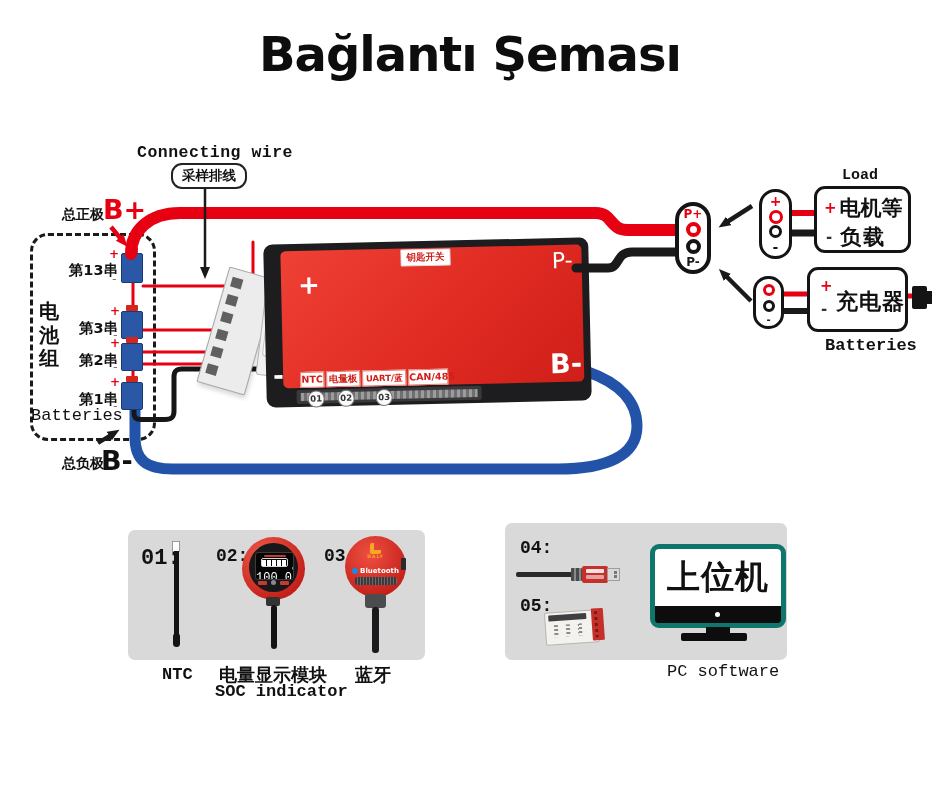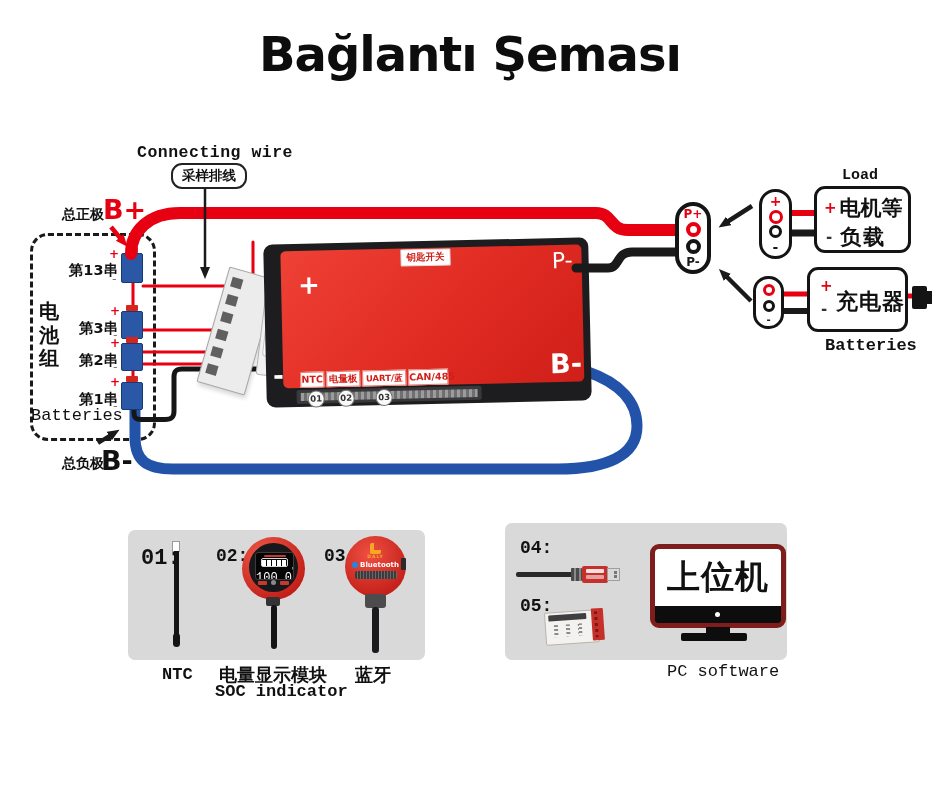--- a/index.html
+++ b/index.html
@@ -203,21 +203,21 @@
   </div>
 </div>
 <div class="abs" style="left:266px;top:597px;width:14px;height:9px;background:#333;border-radius:2px;"></div>
 <div class="abs" style="left:271px;top:605px;width:6px;height:44px;background:#141414;border-radius:3px;"></div>
 
 <div class="abs mono" style="left:324px;top:546px;font-size:18px;font-weight:700;">03:</div>
 
 <div class="abs" style="left:345px;top:536px;width:61px;height:61px;border-radius:50%;background:radial-gradient(circle at 40% 30%,#ef4f42,#c21f18 78%);text-align:center;overflow:hidden;">
   <div style="width:7px;height:7px;border-left:4px solid #f7a823;border-bottom:4px solid #f7a823;border-radius:2px;margin:7px auto 0 auto;"></div>
   <div style="font-size:4.5px;font-weight:700;color:#f7a823;letter-spacing:1px;line-height:1.4;">DALY</div>
-  <div style="display:flex;align-items:center;justify-content:center;margin-top:1px;">
+  <div style="display:flex;align-items:center;justify-content:center;margin-top:7px;">
     <span style="width:6px;height:6px;border-radius:50%;background:#1e88e5;display:inline-block;margin-right:2px;"></span>
     <span style="font-size:7px;font-weight:700;color:#fff;">Bluetooth</span>
   </div>
   <div style="width:42px;height:8px;background:#3b3b3d;border-radius:2px;margin:2px auto 0 auto;background-image:repeating-linear-gradient(90deg,#3b3b3d 0 2px,#6a6a6c 2px 3px);"></div>
 </div>
 <div class="abs" style="left:401px;top:558px;width:5px;height:12px;background:#2b2b2d;border-radius:1px;"></div>
 <div class="abs" style="left:365px;top:594px;width:21px;height:14px;background:#4c4c4e;border-radius:2px 2px 3px 3px;"></div>
 <div class="abs" style="left:372px;top:607px;width:7px;height:46px;background:#1a1a1c;border-radius:3px;"></div>
 
 <div class="abs mono" style="left:162px;top:665px;font-size:17px;font-weight:600;">NTC</div>
@@ -245,21 +245,21 @@
 <div class="abs" style="left:545px;top:611px;width:52px;height:31px;background:#f4f2ee;border:1px solid #b8b4ae;border-radius:2px;transform:rotate(-4deg);">
   <div style="position:absolute;left:3px;top:2px;width:38px;height:6px;background:#3f3f41;border-radius:1px;"></div>
   <div style="position:absolute;left:8px;top:12px;width:4px;height:12px;background:repeating-linear-gradient(#8a8a8a 0 2px,#f4f2ee 2px 4px);"></div>
   <div style="position:absolute;left:20px;top:12px;width:4px;height:12px;background:repeating-linear-gradient(#8a8a8a 0 2px,#f4f2ee 2px 4px);"></div>
   <div style="position:absolute;left:32px;top:12px;width:4px;height:12px;background:repeating-linear-gradient(#8a8a8a 0 2px,#f4f2ee 2px 4px);"></div>
   <div style="position:absolute;left:46px;top:-2px;width:12px;height:32px;background:#c5302a;border-radius:1px;">
     <div style="position:absolute;left:3px;top:3px;width:3px;height:26px;background:repeating-linear-gradient(#7e1611 0 3px,#c5302a 3px 6px);"></div>
   </div>
 </div>
 
-<div class="abs" style="left:650px;top:544px;width:136px;height:84px;border:5px solid #7f1d1d;border-radius:9px;background:#0d0d0d;box-sizing:border-box;overflow:hidden;">
+<div class="abs" style="left:650px;top:544px;width:136px;height:84px;border:5px solid #0f766e;border-radius:9px;background:#0d0d0d;box-sizing:border-box;overflow:hidden;">
   <div style="width:126px;height:57px;background:#fff;display:flex;align-items:center;justify-content:center;">
     <span class="cjk" style="font-size:33px;font-weight:600;color:#111;letter-spacing:1px;">上位机</span>
   </div>
   <div style="width:126px;height:17px;background:#0d0d0d;position:relative;">
     <div style="position:absolute;left:60px;top:6px;width:5px;height:5px;border-radius:50%;background:#fff;"></div>
   </div>
 </div>
 <div class="abs" style="left:706px;top:627px;width:24px;height:7px;background:#0d0d0d;"></div>
 <div class="abs" style="left:681px;top:633px;width:66px;height:8px;background:#0d0d0d;border-radius:2px;"></div>
 

